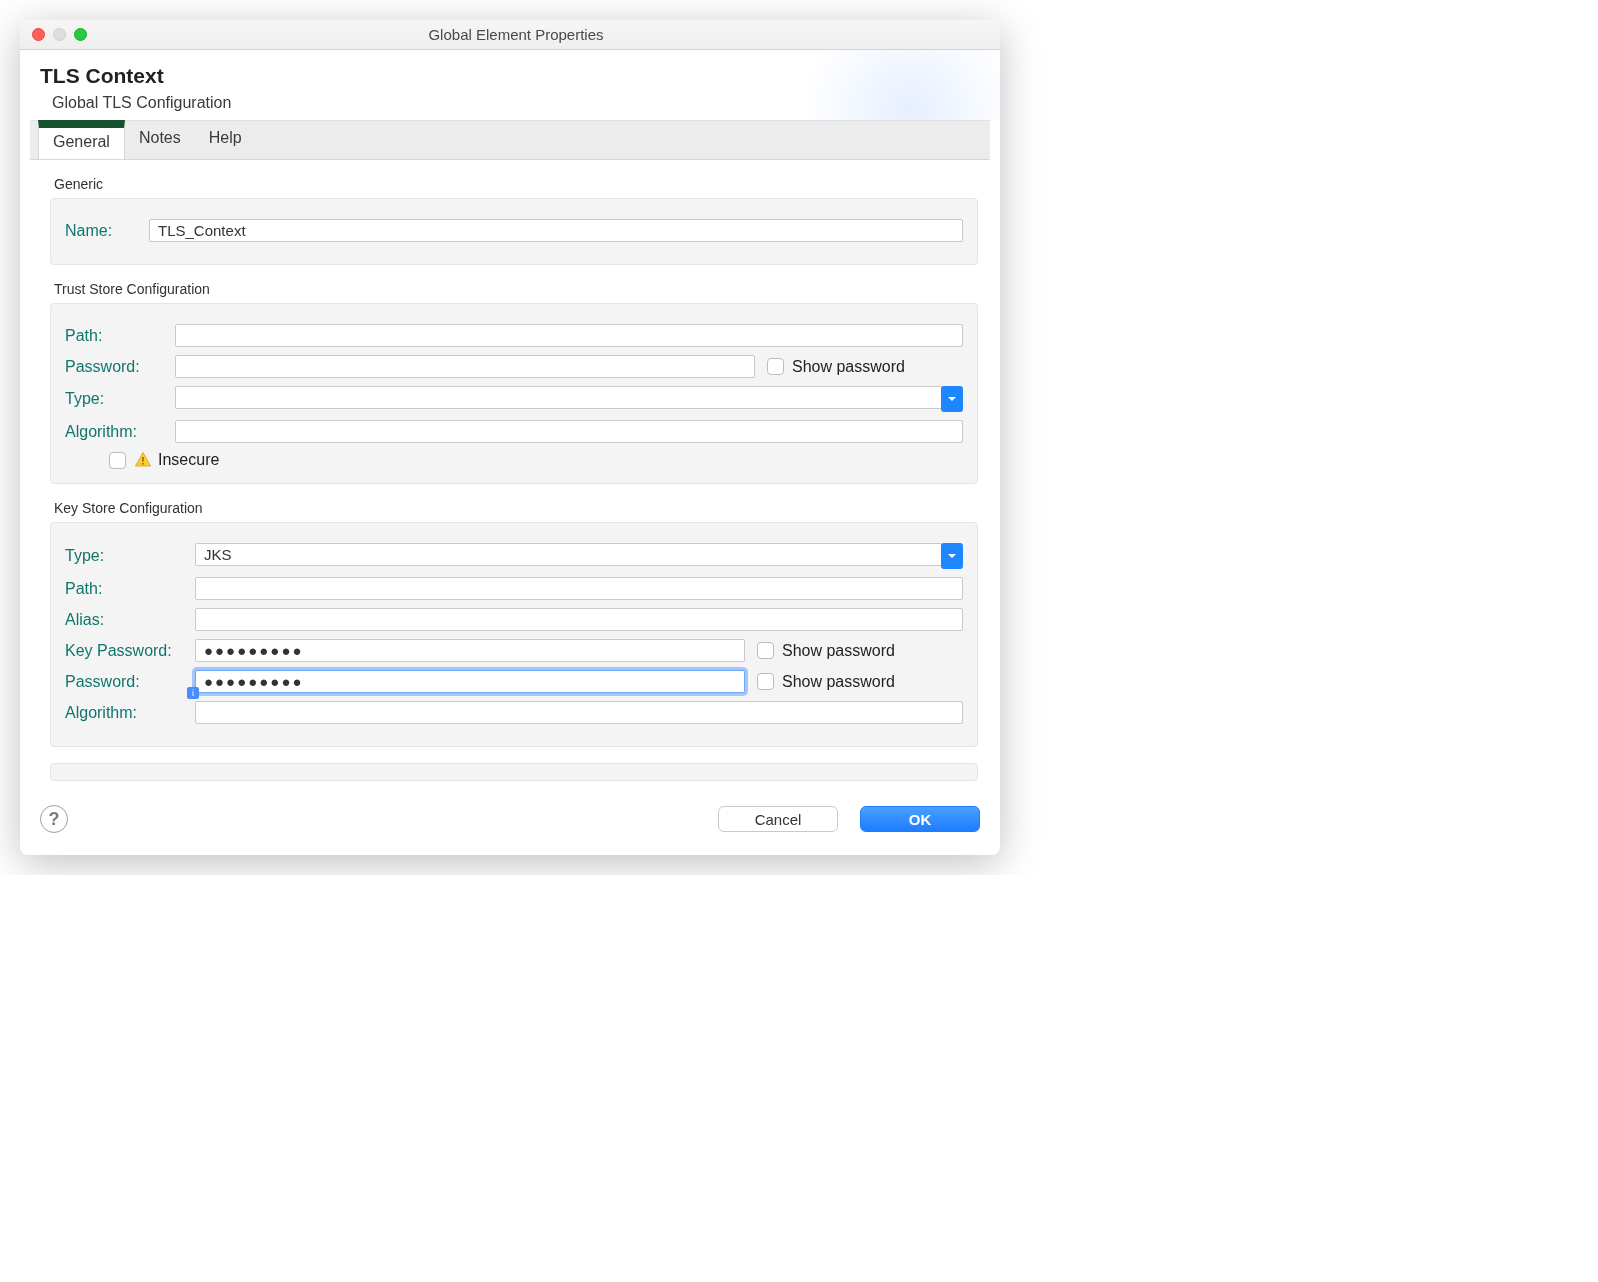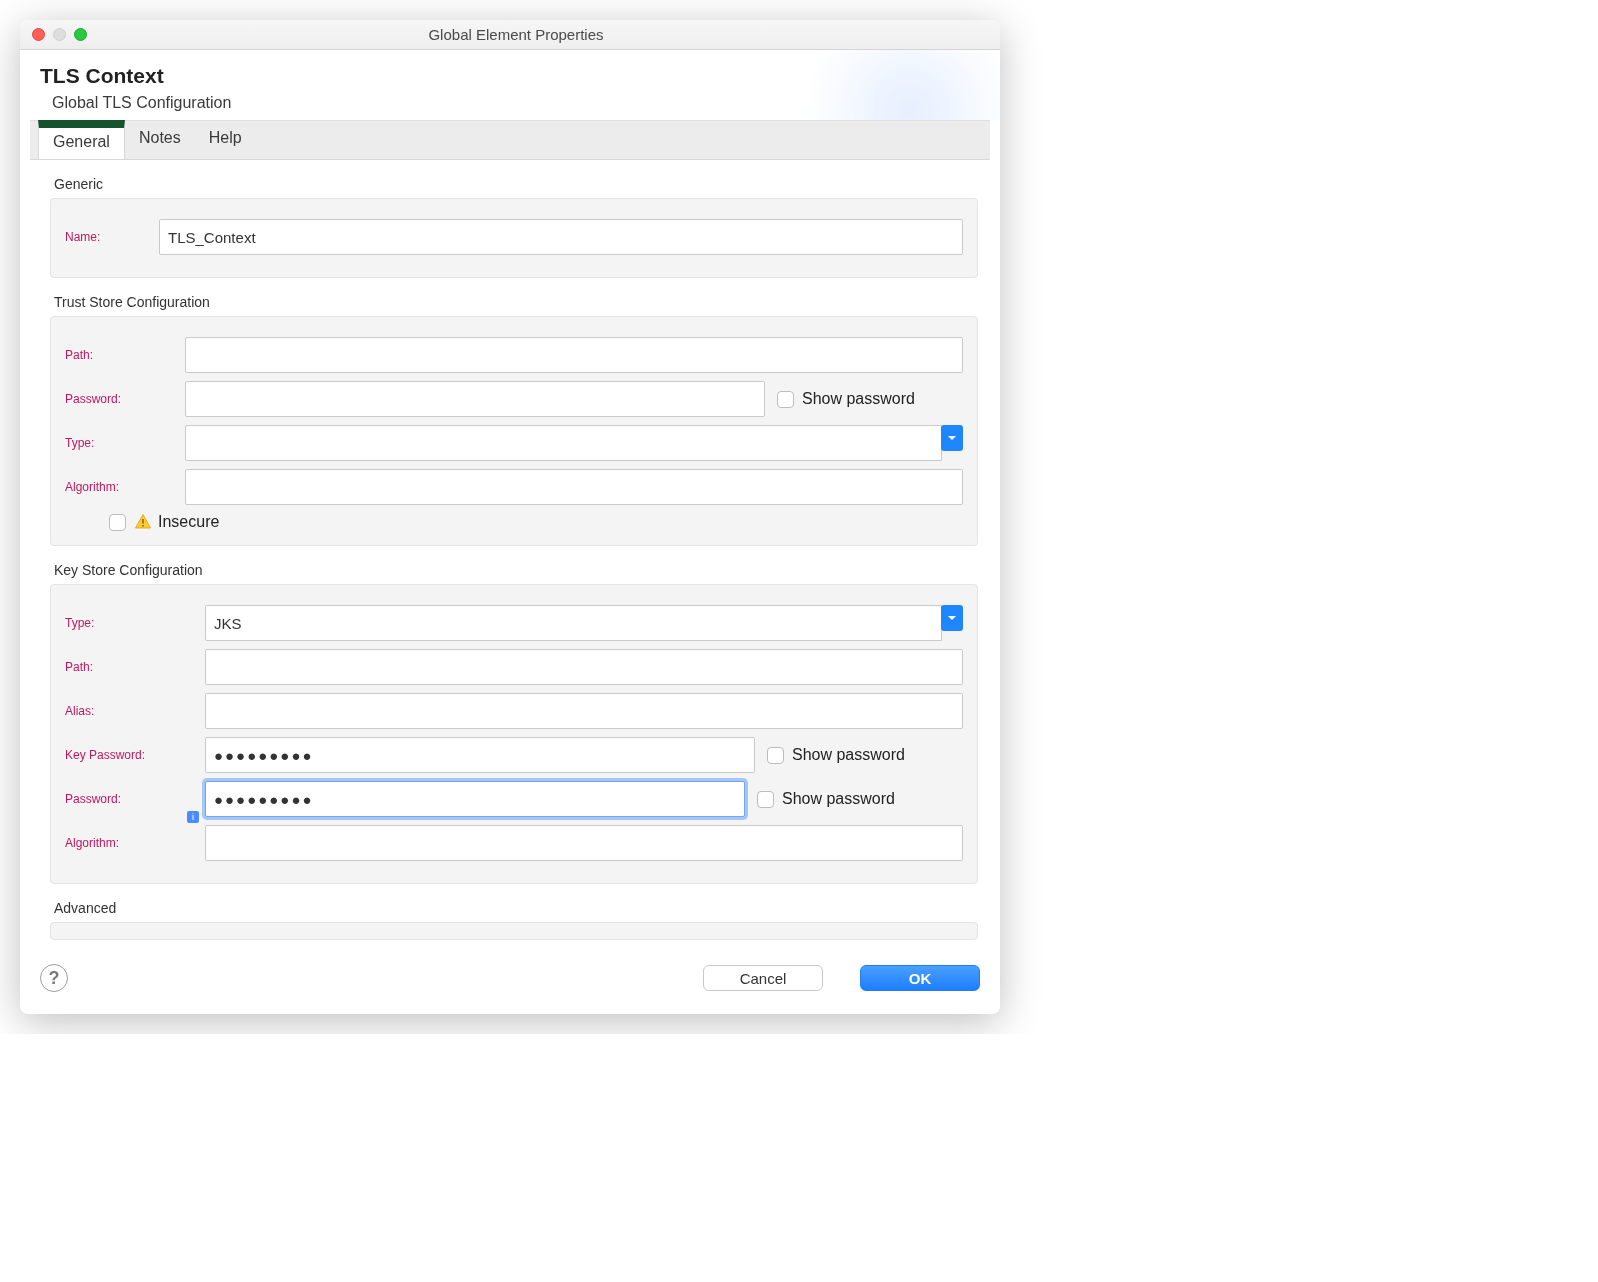--- a/index.html
+++ b/index.html
@@ -92,34 +92,33 @@
     border-radius: 4px;
     padding: 12px 14px 14px 14px;
     margin-bottom: 16px;
   }
   .field-row {
     display: flex;
     align-items: center;
     margin: 8px 0;
   }
   .field-label {
-    font-size: 12px;
-    color: #be185d;
+    font-size: 16px;
+    color: #0f766e;
     width: 130px;
   }
   .field-input {
     flex: 1;
-    height: 36px;
+    height: 23px;
     border: 1px solid #c9c9c9;
     border-radius: 2px;
     background: #ffffff;
     padding: 2px 8px;
     font-size: 15px;
     color: #333;
-    margin-left: 10px;
   }
   .field-input.focused {
     outline: none;
     border: 1px solid #6ea7f5;
     box-shadow: 0 0 0 3px rgba(72,142,255,0.45);
   }
   .select-wrap { position: relative; flex: 1; display: flex; }
   .select-arrow {
     width: 22px; height: 26px;
     background: #1e86ff;
@@ -159,21 +158,21 @@
   }
   .spacer { flex: 1; }
   .btn {
     height: 26px; min-width: 120px;
     border-radius: 6px;
     font-size: 15px;
     cursor: pointer;
     border: 1px solid #c9c9c9;
     background: #fff;
     color: #333;
-    margin-left: 37px;
+    margin-left: 22px;
     padding: 0 18px;
   }
   .btn.primary {
     background: linear-gradient(#4aa0ff, #1e7dff);
     border: 1px solid #1e7dff;
     color: #fff;
     font-weight: 700;
   }
 
   .password-dots {
@@ -308,21 +307,20 @@
           <div class="checkbox"></div>
           <span>Show password</span>
         </div>
       </div>
       <div class="field-row">
         <div class="field-label">Algorithm:</div>
         <input class="field-input" value="" style="">
       </div>
     </div>
 
-    <div class="section-label">Advanced</div>
     <div class="fieldset" style="height:18px;padding:4px 14px;margin-bottom:0"></div>
   </div>
 
   <div class="button-bar">
     <div class="help-btn">?</div>
     <div class="spacer"></div>
     <button class="btn">Cancel</button>
     <button class="btn primary">OK</button>
   </div>
 

